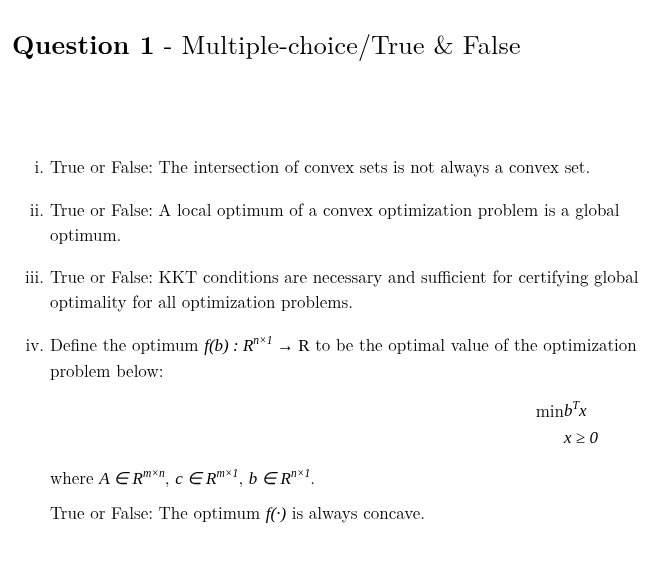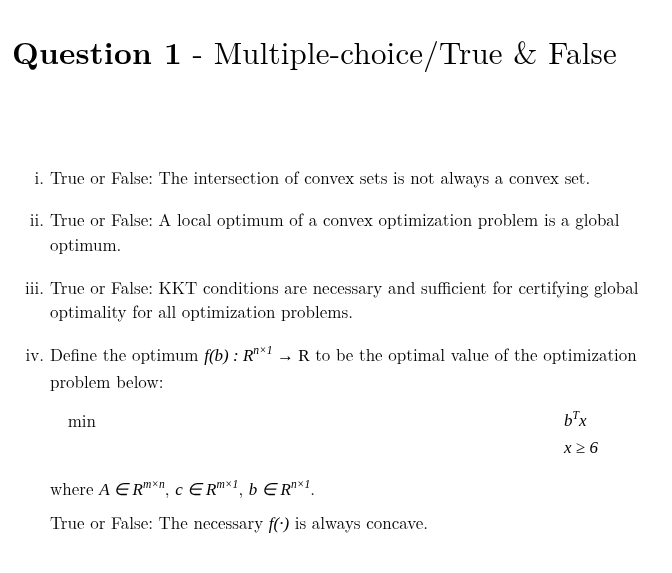--- a/index.html
+++ b/index.html
@@ -9,21 +9,21 @@
     background: #fff;
     font-family: "Latin Modern Roman", "CMU Serif", "Times New Roman", Times, serif;
     color: #000;
   }
   .page {
     padding: 8px 18px 20px 12px;
     box-sizing: border-box;
     width: 672px;
   }
   .title {
-    font-size: 31px;
+    font-size: 26px;
     font-weight: 400;
     letter-spacing: 0.2px;
     margin-bottom: 92px;
   }
   .title .bold { font-weight: 700; }
   ol.roman {
     list-style: none;
     margin: 0;
     padding: 0;
     counter-reset: item;
@@ -47,22 +47,22 @@
   ol.roman > li:nth-child(4)::before { content: "iv."; }
   .tf-label { font-weight: 400; }
   .math-block {
     margin: 14px 0 14px 0;
     text-align: center;
     font-size: 17px;
     line-height: 1.6;
   }
   .math-block .row {
     display: flex;
-    justify-content: space-between;
-    gap: 16px;
+    justify-content: flex-end;
+    gap: 0;
   }
   .math-block .lead { width: 46px; text-align: right; }
   .math-block .body { text-align: left; min-width: 90px; }
   .math { font-family: Liberation Serif, serif; font-style: italic; }
   .rm { font-style: normal; }
   sup { font-size: 0.68em; vertical-align: super; line-height: 0; font-style: italic; }
   .where-line { margin-top: 8px; margin-bottom: 8px; }
   .final-tf { margin-top: 8px; }
 </style>
 </head>
@@ -91,28 +91,28 @@
     <li>
       <span>Define the optimum </span><span class="math"><span>f(b) : R</span><sup>n×1</sup><span class="rm"> → R</span></span><span> to be the optimal value of the optimization problem below:</span>
 
       <div class="math-block">
         <div class="row">
           <span class="lead rm">min</span>
           <span class="body math"><span>b</span><sup>T</sup><span>x</span></span>
         </div>
         <div class="row">
           <span class="lead"></span>
-          <span class="body math">x ≥ 6</span>
+          <span class="body math">x ≥ 0</span>
         </div>
       </div>
 
       <div class="where-line">
         <span>where </span><span class="math"><span>A ∈ R</span><sup>m×n</sup></span><span>, </span><span class="math"><span>c ∈ R</span><sup>m×1</sup></span><span>, </span><span class="math"><span>b ∈ R</span><sup>n×1</sup></span><span>.</span>
       </div>
 
       <div class="final-tf">
-        <span class="tf-label">True or False:</span><span> The necessary </span><span class="math">f(·)</span><span> is always concave.</span>
+        <span class="tf-label">True or False:</span><span> The optimum </span><span class="math">f(·)</span><span> is always concave.</span>
       </div>
     </li>
 
   </ol>
 
 </div>
 
 </body></html>

